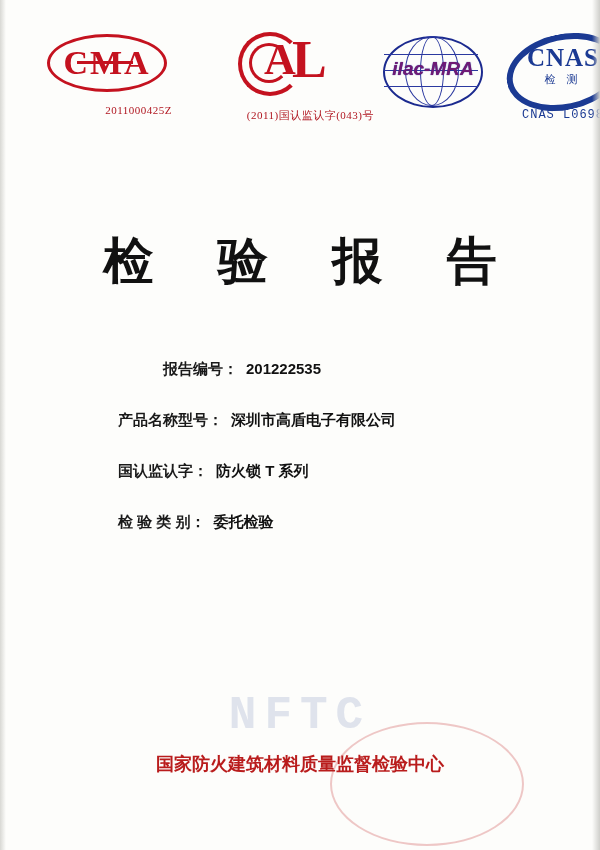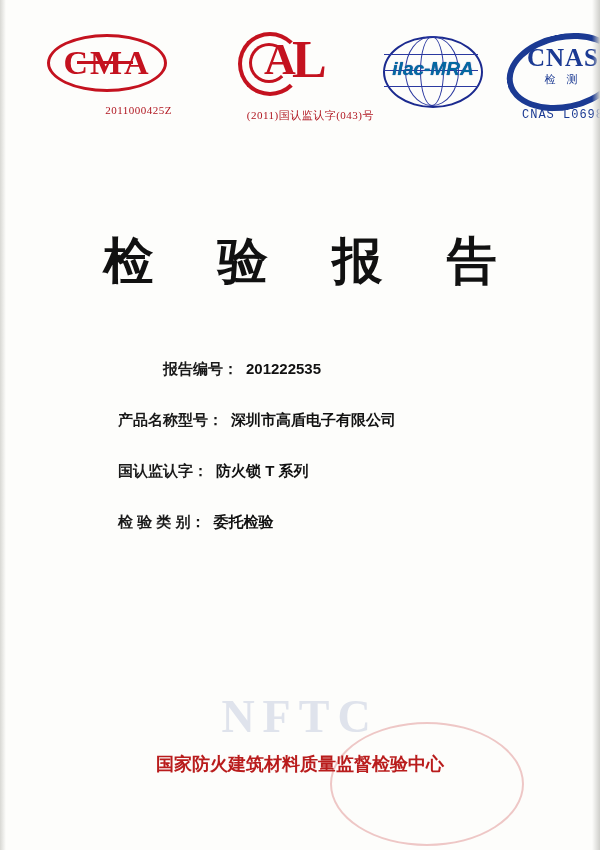--- a/index.html
+++ b/index.html
@@ -174,21 +174,21 @@
   .ilac-wrap .l3 { top: 52px; }
   .ilac-wrap .ilac-text {
     position: absolute;
     left: 0; top: 24px;
     width: 122px;
     text-align: center;
     font-family: "Liberation Sans", sans-serif;
     font-weight: bold;
     font-style: italic;
     font-size: 19px;
-    color: #0369a1;
+    color: #701a75;
     letter-spacing: 0px;
     text-shadow: 0 0 1px #1b2a8f;
   }
 
   
   .mark-cnas { left: 470px; top: 0; width: 130px; }
   .cnas-wrap {
     position: relative;
     width: 118px;
     height: 72px;
@@ -278,21 +278,21 @@
     padding-left: 118px;
   }
 
   
   .watermark {
     position: absolute;
     top: 690px;
     left: 0;
     width: 600px;
     text-align: center;
-    font-family: Liberation Serif, serif;
+    font-family: Liberation Mono, monospace;
     font-size: 46px;
     font-weight: bold;
     letter-spacing: 8px;
     color: #dfe3ec;
     user-select: none;
   }
 
   
   .footer {
     position: absolute;

